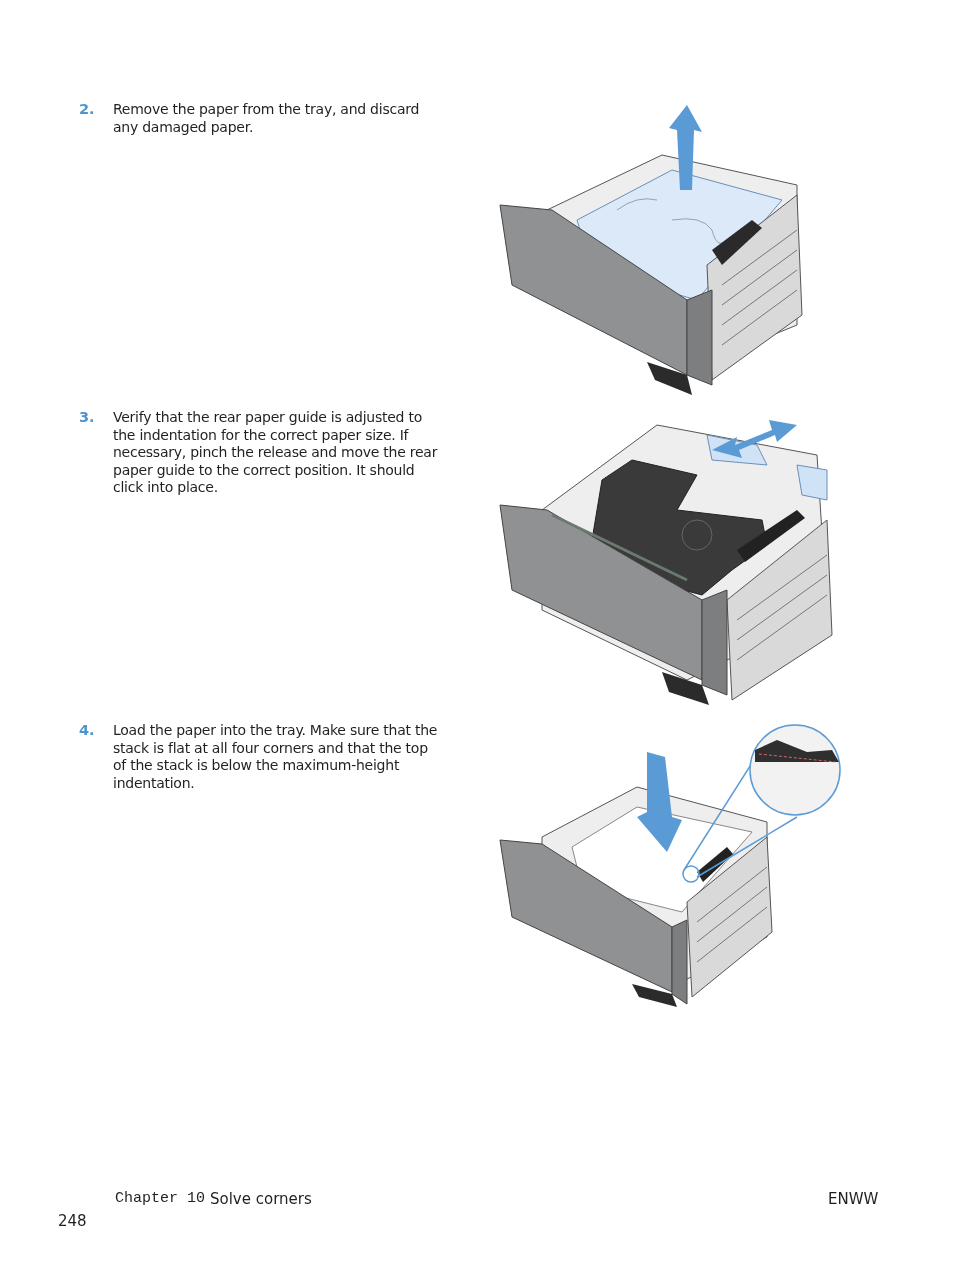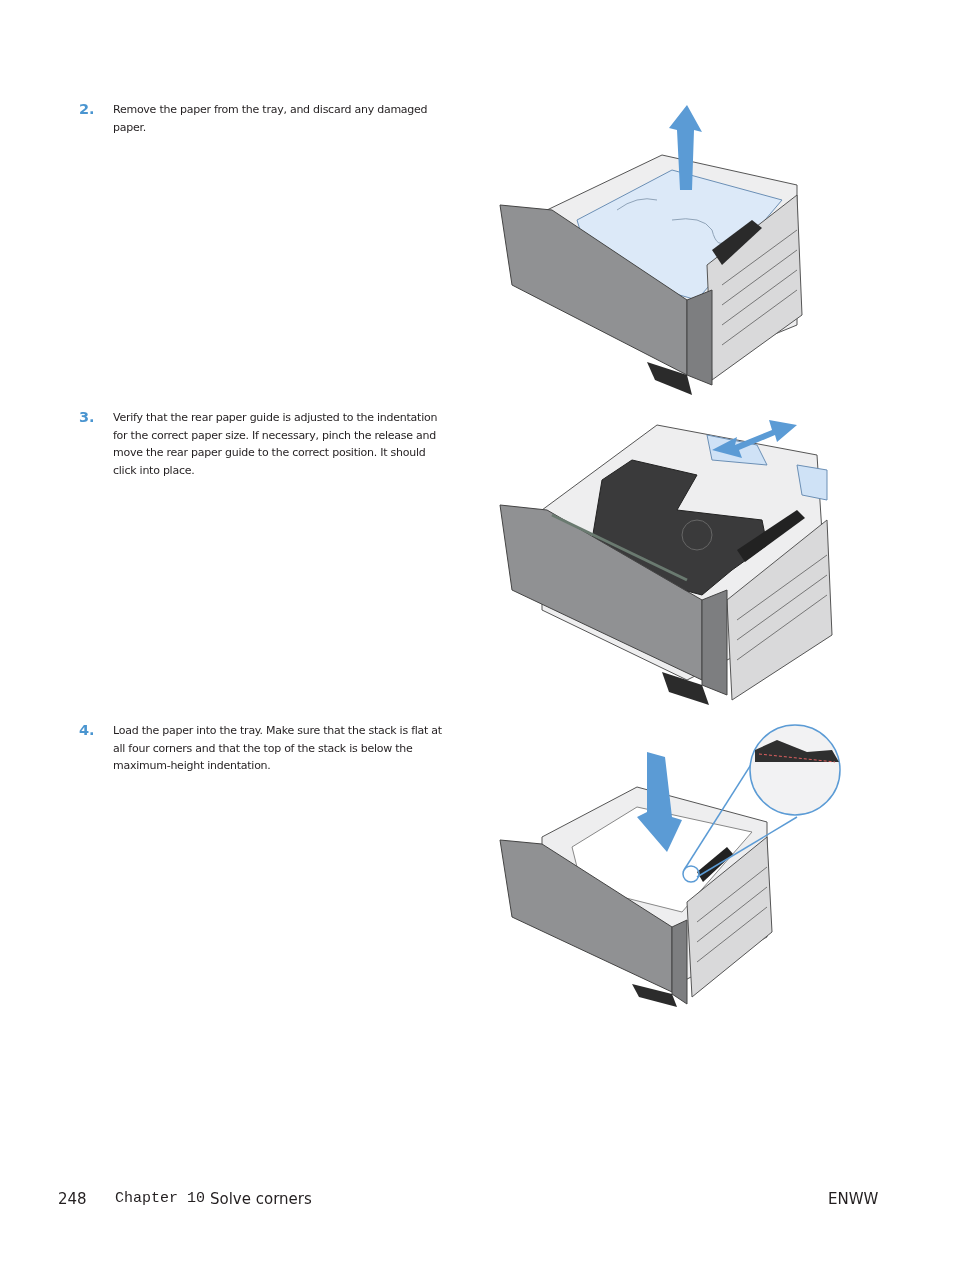--- a/index.html
+++ b/index.html
@@ -1,23 +1,23 @@
 <!DOCTYPE html>
 <html><head>
 <meta charset="utf-8">
 <style>
   html, body { margin: 0; padding: 0; background: #ffffff; }
   body { width: 954px; height: 1270px; position: relative; overflow: hidden;
          font-family: "DejaVu Sans", sans-serif; color: #231f20; }
   .step { position: absolute; left: 79px; width: 360px; }
   .step-num { position: absolute; left: 0; top: 0; color: #4a95d0; font-weight: bold; font-size: 14.5px; line-height: 17.6px; }
-  .step-text { position: absolute; left: 34px; top: 0; width: 330px; font-size: 11px; line-height: 17.6px; letter-spacing: -0.25px; }
+  .step-text { position: absolute; left: 34px; top: 0; width: 330px; font-size: 14px; line-height: 17.6px; letter-spacing: -0.25px; }
   .illus { position: absolute; }
   .footer { position: absolute; top: 1189px; font-size: 15px; line-height: 20px; }
-  #pg-num { left: 58px; }
+  #pg-num { left: 58px; margin-top: 22px; }
   #chap { left: 115px; font-family: Liberation Mono, monospace; }
   #chap-title { left: 210px; }
   #enww { left: 828px; }
 </style>
 </head>
 <body>
 
 <div class="step" style="top:101px;">
   <span class="step-num">2.</span>
   <span class="step-text">Remove the paper from the tray, and discard any damaged paper.</span>

